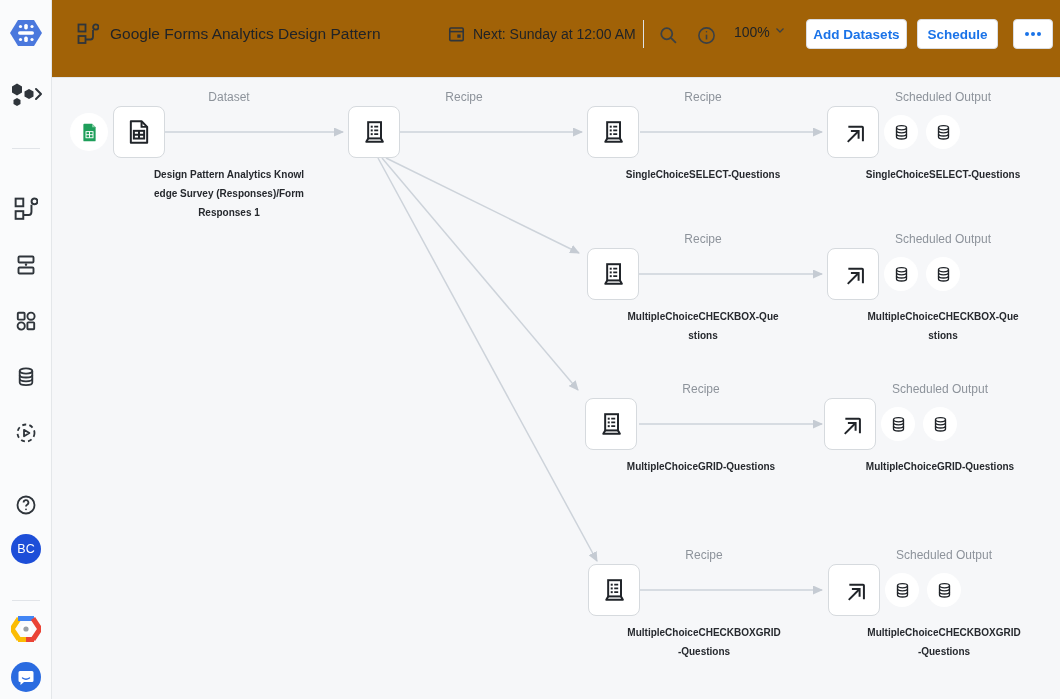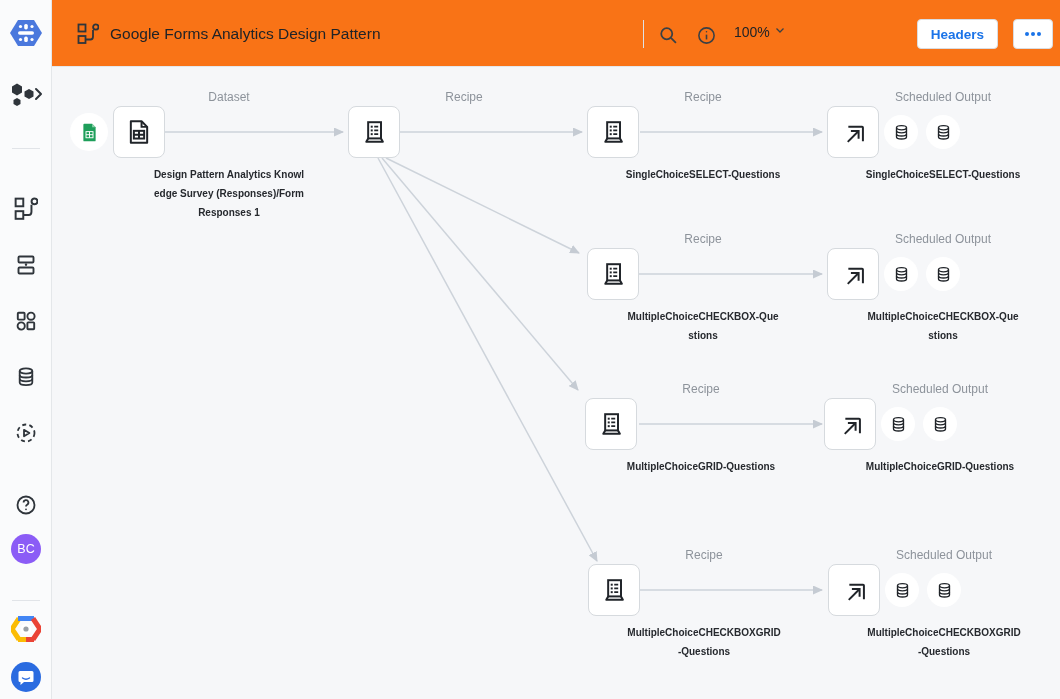--- a/index.html
+++ b/index.html
@@ -13,28 +13,28 @@
   }
   
   .rail {
     position:absolute; left:0; top:0; bottom:0; width:52px;
     background:#fafbfc; border-right:1px solid #e4e7ea; z-index:5;
   }
   .rail-item { position:absolute; left:0; width:52px; display:flex; justify-content:center; align-items:center; cursor:pointer; }
   .rail-divider { position:absolute; left:12px; width:28px; height:1px; background:#e1e4e8; }
   .logo-hex { width:34px; height:34px; }
   .avatar {
-    width:30px; height:30px; border-radius:50%; background:#8b5cf6;
+    width:30px; height:30px; border-radius:50%; background:#1d4ed8;
     color:#fff; font-size:12.5px; font-weight:500; display:flex; align-items:center; justify-content:center;
   }
   .chat-circle { width:30px; height:30px; border-radius:50%; background:#2a6be0; display:flex; align-items:center; justify-content:center; }
   
   .header {
-    position:absolute; left:52px; top:0; right:0; height:67px;
-    background:#f97316; border-bottom:1px solid #e4e7ea; z-index:4;
+    position:absolute; left:52px; top:0; right:0; height:78px;
+    background:#a16207; border-bottom:1px solid #e4e7ea; z-index:4;
   }
   .header > * { position:absolute; }
   .h-flow-icon { left:25px; top:23px; }
   .h-title { left:58px; top:25px; font-size:15.5px; font-weight:500; color:#202327; white-space:nowrap; }
   .h-next { left:395px; top:24px; display:flex; align-items:center; gap:7px; }
   .h-next-text { font-size:14px; font-weight:500; color:#202327; white-space:nowrap; }
   .h-vdivider { left:591px; top:20px; width:1px; height:28px; background:#dfe2e6; }
   .icon-btn { background:none; border:none; cursor:pointer; display:flex; align-items:center; justify-content:center; padding:2px; }
   .h-search { left:604px; top:23px; }
   .h-info { left:642px; top:23px; }
@@ -173,20 +173,28 @@
   <div class="h-flow-icon">
     <svg width="22" height="22" viewBox="0 0 22 22" fill="none" stroke="#2f353b" stroke-width="1.8">
       <rect x="1.5" y="1.5" width="7" height="7"></rect>
         <rect x="1.5" y="13" width="7" height="7"></rect>
       <circle cx="18.8" cy="4" r="2.7"></circle>
       <path d="M8.5,16.5 H13.5 Q16,16.5 16,13.5 V7"></path>
     </svg>
   </div>
   <div class="h-title">Google Forms Analytics Design Pattern</div>
 
+  <div class="h-next">
+    <svg width="19" height="19" viewBox="0 0 24 24" fill="none" stroke="#2f353b" stroke-width="2">
+      <rect x="3.5" y="5" width="17" height="16" rx="1.5"></rect>
+      <path d="M3.5,9.6 H20.5"></path>
+      <rect x="13" y="13.2" width="4.2" height="4.2" fill="#2f353b" stroke="none"></rect>
+    </svg>
+    <span class="h-next-text">Next: Sunday at 12:00 AM</span>
+  </div>
 
   <div class="h-vdivider"></div>
 
   <button class="icon-btn h-search">
     <svg width="21" height="21" viewBox="0 0 24 24" fill="none" stroke="#3a4045" stroke-width="2">
       <circle cx="10" cy="10" r="6.3"></circle>
         <path d="M14.8,14.8 L20.5,20.5"></path>
     </svg>
   </button>
   <button class="icon-btn h-info">
@@ -197,21 +205,22 @@
     </svg>
   </button>
 
   <button class="h-zoom">
     <span class="h-zoom-text">100%</span>
     <svg width="12" height="12" viewBox="0 0 24 24" fill="none" stroke="#3a4045" stroke-width="2.6">
       <path d="M5,9 L12,16 L19,9"></path>
     </svg>
   </button>
 
-  <button class="btn h-schedule">Headers</button>
+  <button class="btn h-add">Add Datasets</button>
+  <button class="btn h-schedule">Schedule</button>
   <button class="btn h-more">
     <svg width="18" height="6" viewBox="0 0 18 6" fill="#1a73e8">
       <circle cx="3" cy="3" r="2"></circle>
         <circle cx="9" cy="3" r="2"></circle>
         <circle cx="15" cy="3" r="2"></circle>
     </svg>
   </button>
 </div>
 
 <div class="canvas">

